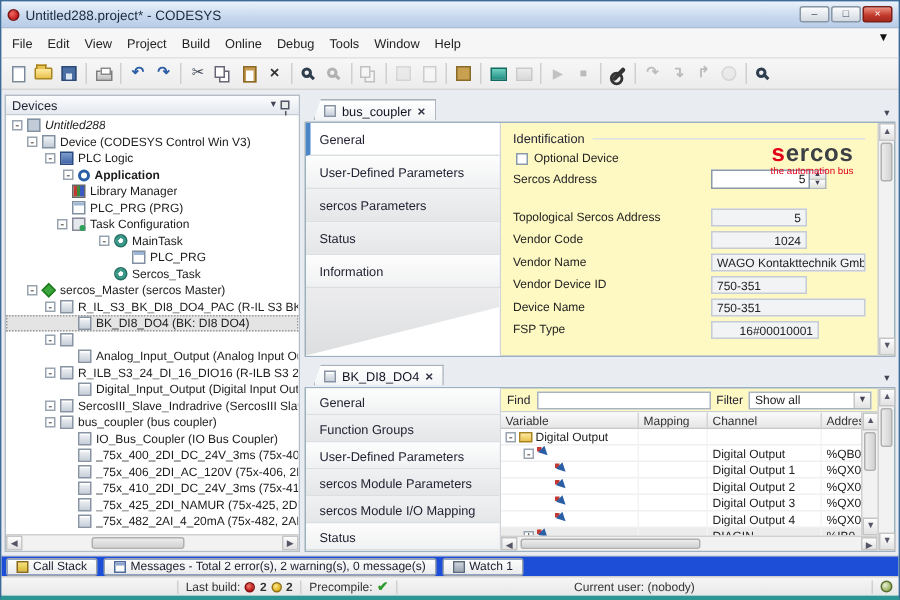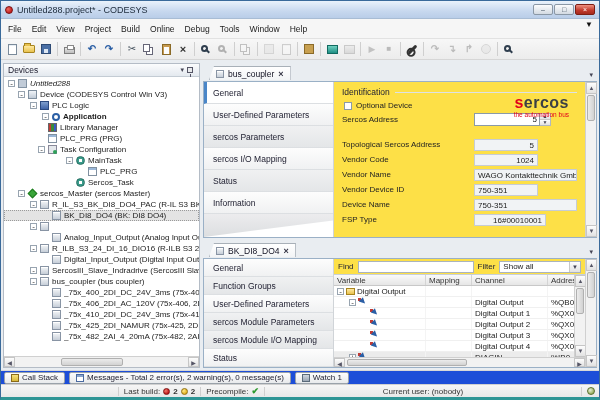--- a/index.html
+++ b/index.html
@@ -93,21 +93,21 @@
   .editor{display:flex;flex-direction:column;min-height:0;}
   .ed-top{height:172px;flex:0 0 auto;}
   .ed-bottom{flex:1 1 auto;}
   .etabbar{height:15px;display:flex;padding-left:6px;position:relative;flex:0 0 auto;}
   .etab{height:14px;background:linear-gradient(#fff,#f2f4f6);border:1px solid #a8b0b8;border-bottom:none;
     display:flex;align-items:center;gap:4px;padding:0 6px 0 6px;font-size:8.5px;color:#112;
     clip-path:polygon(5px 0,100% 0,100% 100%,0 100%);}
   .etab .ticon{width:8px;height:8px;}
   .etabclose{font-size:9px;font-weight:bold;color:#334;line-height:8px;}
   .etablist{position:absolute;right:4px;bottom:2px;font-size:7px;color:#445;}
-  .ebody{flex:1 1 auto;background:#fde047;border:1px solid #9ab0c6;display:flex;min-height:0;}
+  .ebody{flex:1 1 auto;background:#fef9c3;border:1px solid #9ab0c6;display:flex;min-height:0;}
   .navcol{width:130px;flex:0 0 auto;border-right:1px solid #d0d4d8;display:flex;flex-direction:column;background:#fff;}
   .navitem{height:22px;display:flex;align-items:center;padding-left:9px;font-size:8.5px;color:#223;
     border-bottom:1px solid #dcdfe2;background:linear-gradient(#fdfdfd,#f0f1f2);}
   .ed-bottom .navitem{height:18px;}
   .navitem.alt{background:linear-gradient(#f0f1f2,#e4e6e8);}
   .navitem.sel{background:#fff;border-left:3px solid #4a86c8;padding-left:6px;}
   .navfill{flex:1 1 auto;background:#fff;position:relative;overflow:hidden;}
   .navfill::before{content:"";position:absolute;inset:0;background:linear-gradient(#ececee,#dcdee0);
     clip-path:polygon(0 0,100% 0,100% 28%,0 100%);}
   
@@ -420,20 +420,25 @@
             <span class="tlabel">SercosIII_Slave_Indradrive (SercosIII Slave Indradrive)</span>
           </div>
 
 
           <div class="titem lvl2">
             <span class="exp">-</span>
             <span class="ticon ico-mod"></span>
             <span class="tlabel">bus_coupler (bus coupler)</span>
           </div>
 
+          <div class="titem lvl3">
+            <span class="exp"></span>
+            <span class="ticon ico-mod"></span>
+            <span class="tlabel">IO_Bus_Coupler (IO Bus Coupler)</span>
+          </div>
 
           <div class="titem lvl3">
             <span class="exp"></span>
             <span class="ticon ico-mod"></span>
             <span class="tlabel">_75x_400_2DI_DC_24V_3ms (75x-400, 2DI, DC 24V, 3ms)</span>
           </div>
 
           <div class="titem lvl3">
             <span class="exp"></span>
             <span class="ticon ico-mod"></span>
@@ -480,21 +485,20 @@
         </div>
         <div class="ebody">
           <div class="navcol">
 
               <div class="navitem sel">General</div>
 
               <div class="navitem">User-Defined Parameters</div>
 
               <div class="navitem alt">sercos Parameters</div>
 
-              <div class="navitem">sercos I/O Mapping</div>
 
               <div class="navitem alt">Status</div>
 
               <div class="navitem">Information</div>
 
             <div class="navfill"></div>
           </div>
           <div class="formarea">
             <div class="group">Identification</div>
             <div class="chkrow">

